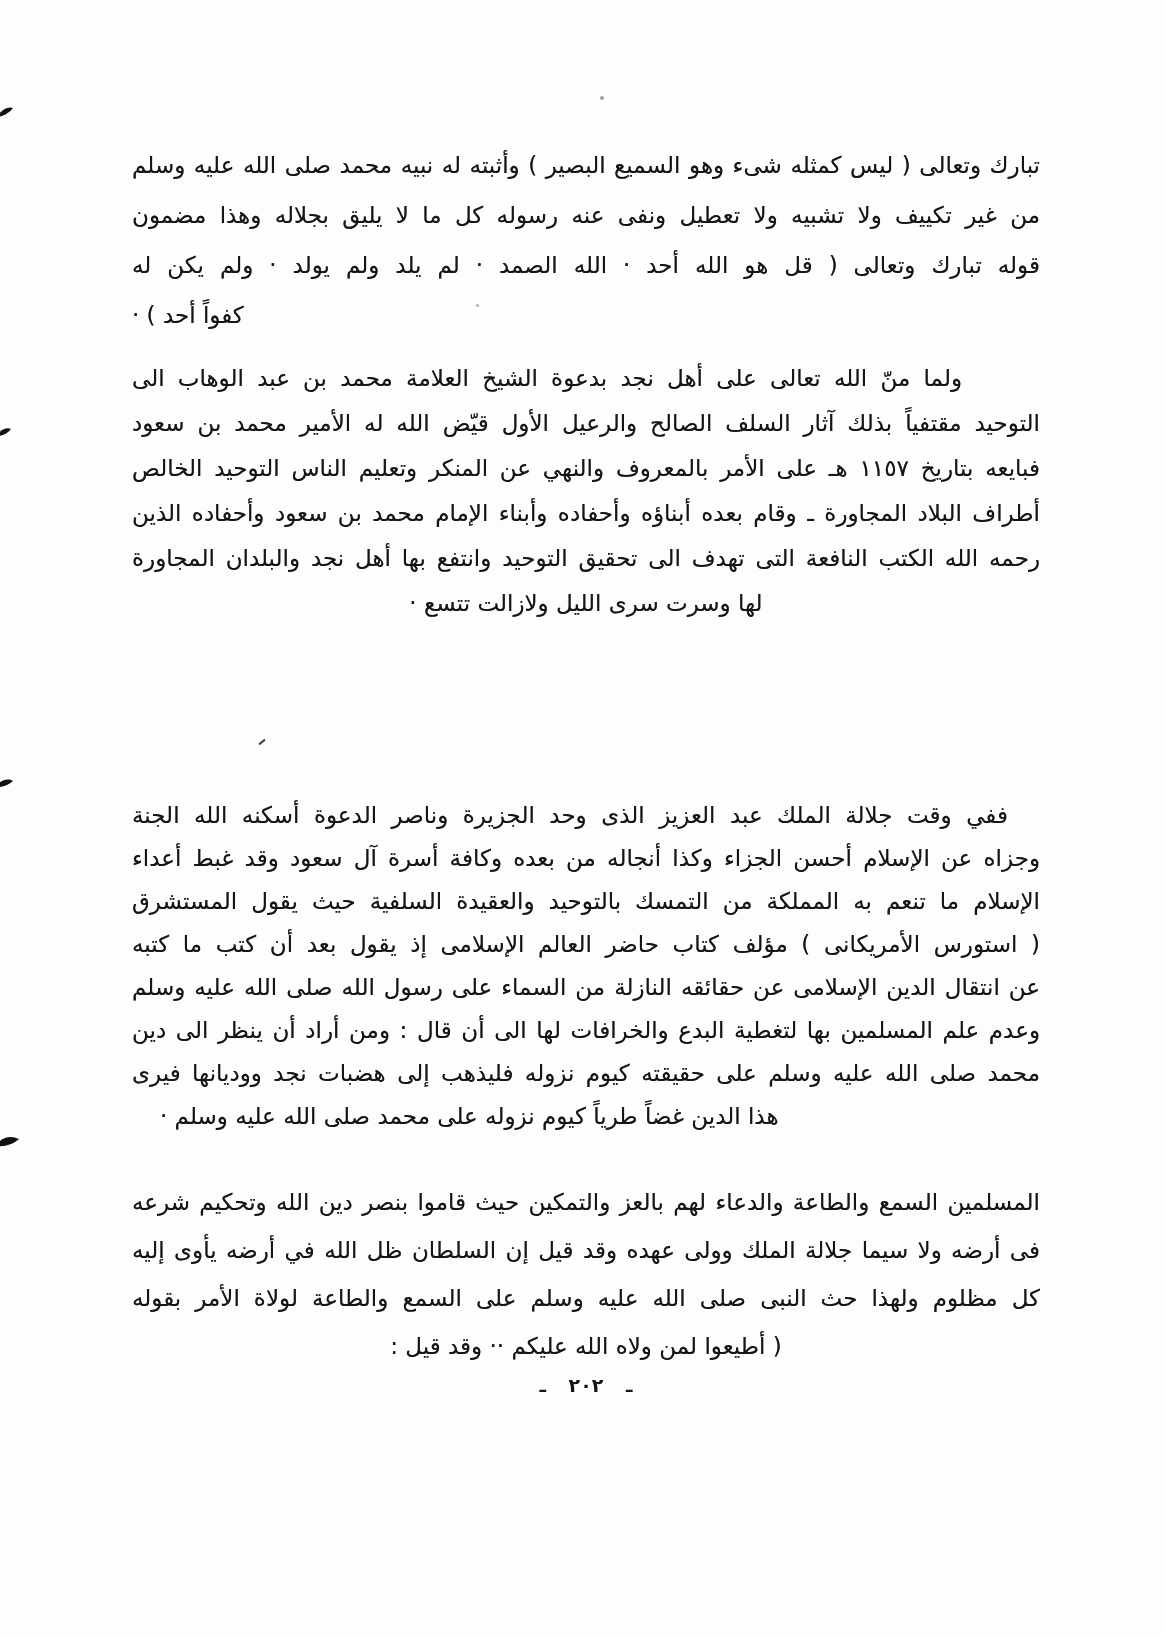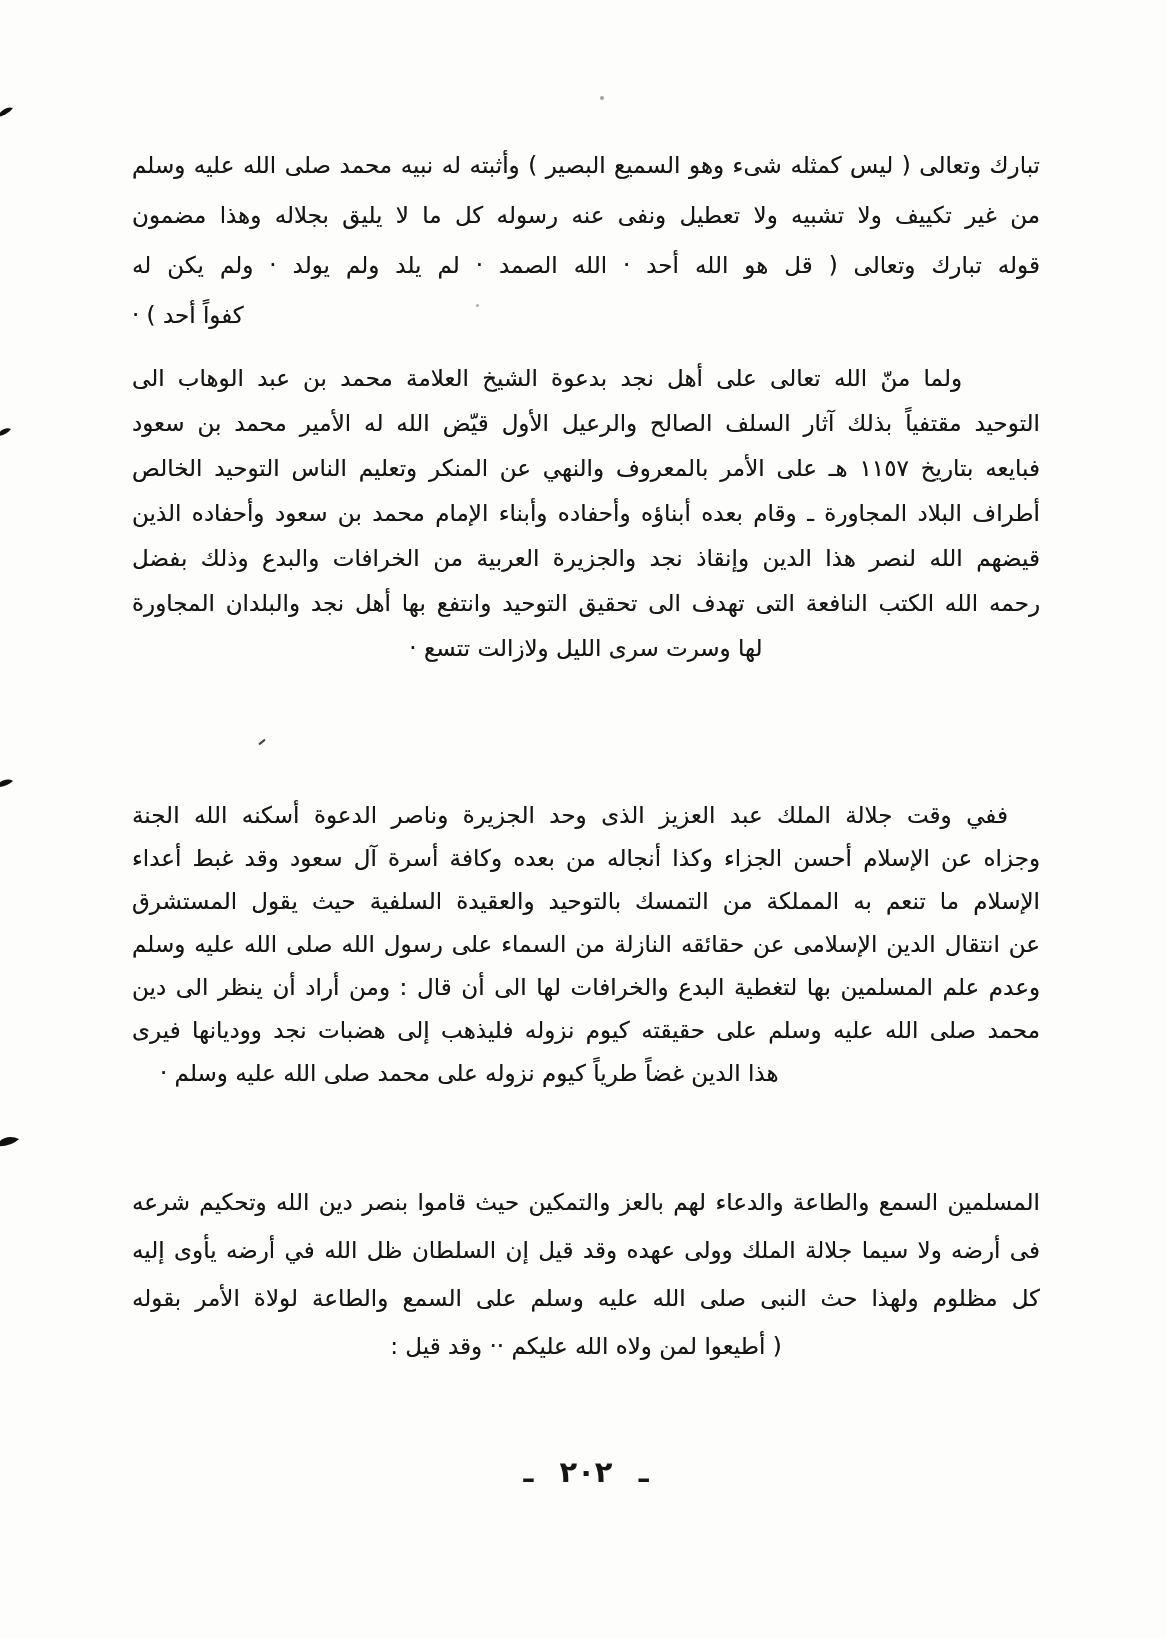--- a/index.html
+++ b/index.html
@@ -53,24 +53,24 @@
 
   
   .align-left   { text-align: right;   text-align-last: left; }
   .align-left-near { text-align: left; text-align-last: left; padding-left: 28px; }
   .align-center { text-align: center; text-align-last: center; }
 
   .page-number {
     position: absolute;
     left: 132px;
     width: 908px;
-    top: 1455px;
+    top: 1374px;
     direction: rtl;
     text-align: center;
-    font-size: 29px;
+    font-size: 19px;
     font-weight: bold;
     word-spacing: 16px;
     color: var(--ink, #151515);
   }
 
   
   .smudge { position: absolute; left: -2px; }
   .smudge path { fill: #101010; }
   .s1 { top: 104px; }
   .s2 { top: 425px; }
@@ -112,29 +112,29 @@
       <div class="line">من غير تكييف ولا تشبيه ولا تعطيل ونفى عنه رسوله كل ما لا يليق بجلاله وهذا مضمون</div>
       <div class="line"><span>قوله تبارك وتعالى </span><span class="bold">( قل هو الله أحد · الله الصمد · لم يلد ولم يولد · ولم يكن له</span></div>
       <div class="line bold align-left">كفواً أحد ) ·</div>
     </div>
 
     <div class="para para2">
       <div class="line indent-lg">ولما منّ الله تعالى على أهل نجد بدعوة الشيخ العلامة محمد بن عبد الوهاب الى</div>
       <div class="line">التوحيد مقتفياً بذلك آثار السلف الصالح والرعيل الأول قيّض الله له الأمير محمد بن سعود</div>
       <div class="line">فبايعه بتاريخ ١١٥٧ هـ على الأمر بالمعروف والنهي عن المنكر وتعليم الناس التوحيد الخالص</div>
       <div class="line">أطراف البلاد المجاورة ـ وقام بعده أبناؤه وأحفاده وأبناء الإمام محمد بن سعود وأحفاده الذين</div>
-      <div class="line">قيضهم الله لنصر هذا الدين وإنقاذ نجد والجزيرة العربية من الخرافات والبدع وذلك بفضل</div>
       <div class="line">رحمه الله الكتب النافعة التى تهدف الى تحقيق التوحيد وانتفع بها أهل نجد والبلدان المجاورة</div>
       <div class="line align-center">لها وسرت سرى الليل ولازالت تتسع ·</div>
     </div>
 
     <div class="para para3">
       <div class="line indent-sm">ففي وقت جلالة الملك عبد العزيز الذى وحد الجزيرة وناصر الدعوة أسكنه الله الجنة</div>
       <div class="line">وجزاه عن الإسلام أحسن الجزاء وكذا أنجاله من بعده وكافة أسرة آل سعود وقد غبط أعداء</div>
       <div class="line">الإسلام ما تنعم به المملكة من التمسك بالتوحيد والعقيدة السلفية حيث يقول المستشرق</div>
+      <div class="line">( استورس الأمريكانى ) مؤلف كتاب حاضر العالم الإسلامى إذ يقول بعد أن كتب ما كتبه</div>
       <div class="line">عن انتقال الدين الإسلامى عن حقائقه النازلة من السماء على رسول الله صلى الله عليه وسلم</div>
       <div class="line">وعدم علم المسلمين بها لتغطية البدع والخرافات لها الى أن قال : ومن أراد أن ينظر الى دين</div>
       <div class="line">محمد صلى الله عليه وسلم على حقيقته كيوم نزوله فليذهب إلى هضبات نجد ووديانها فيرى</div>
       <div class="line align-left-near">هذا الدين غضاً طرياً كيوم نزوله على محمد صلى الله عليه وسلم ·</div>
     </div>
 
     <div class="para para4">
       <div class="line">المسلمين السمع والطاعة والدعاء لهم بالعز والتمكين حيث قاموا بنصر دين الله وتحكيم شرعه</div>
       <div class="line">فى أرضه ولا سيما جلالة الملك وولى عهده وقد قيل إن السلطان ظل الله في أرضه يأوى إليه</div>
       <div class="line">كل مظلوم ولهذا حث النبى صلى الله عليه وسلم على السمع والطاعة لولاة الأمر بقوله</div>

